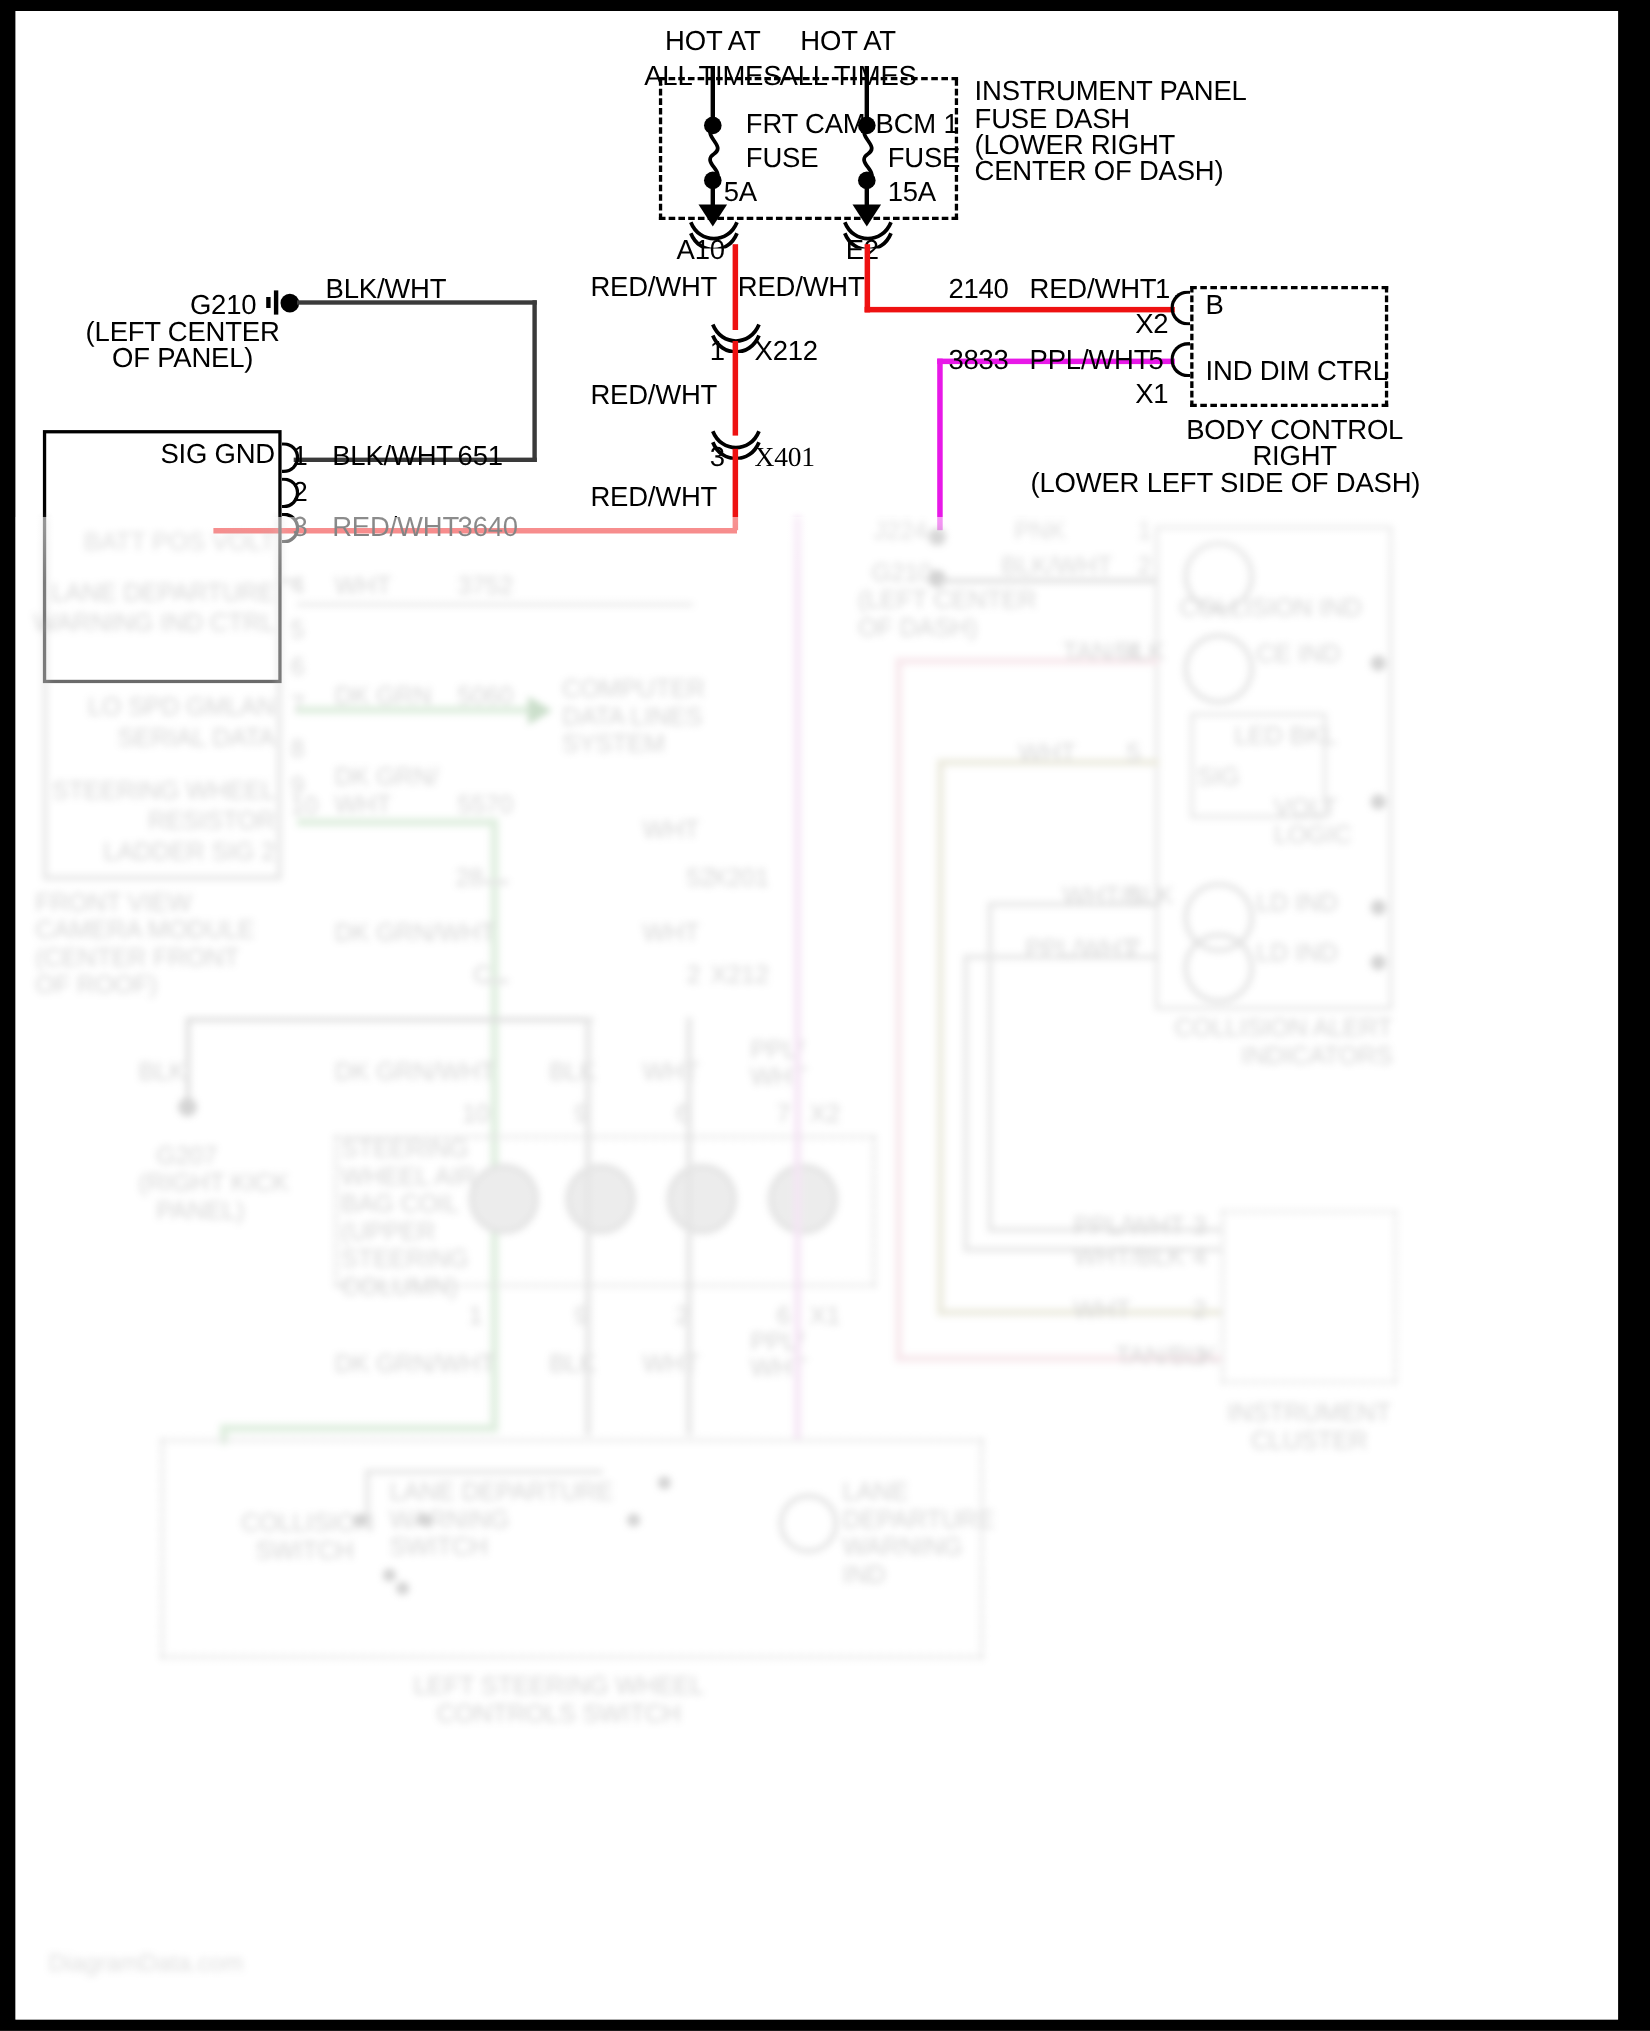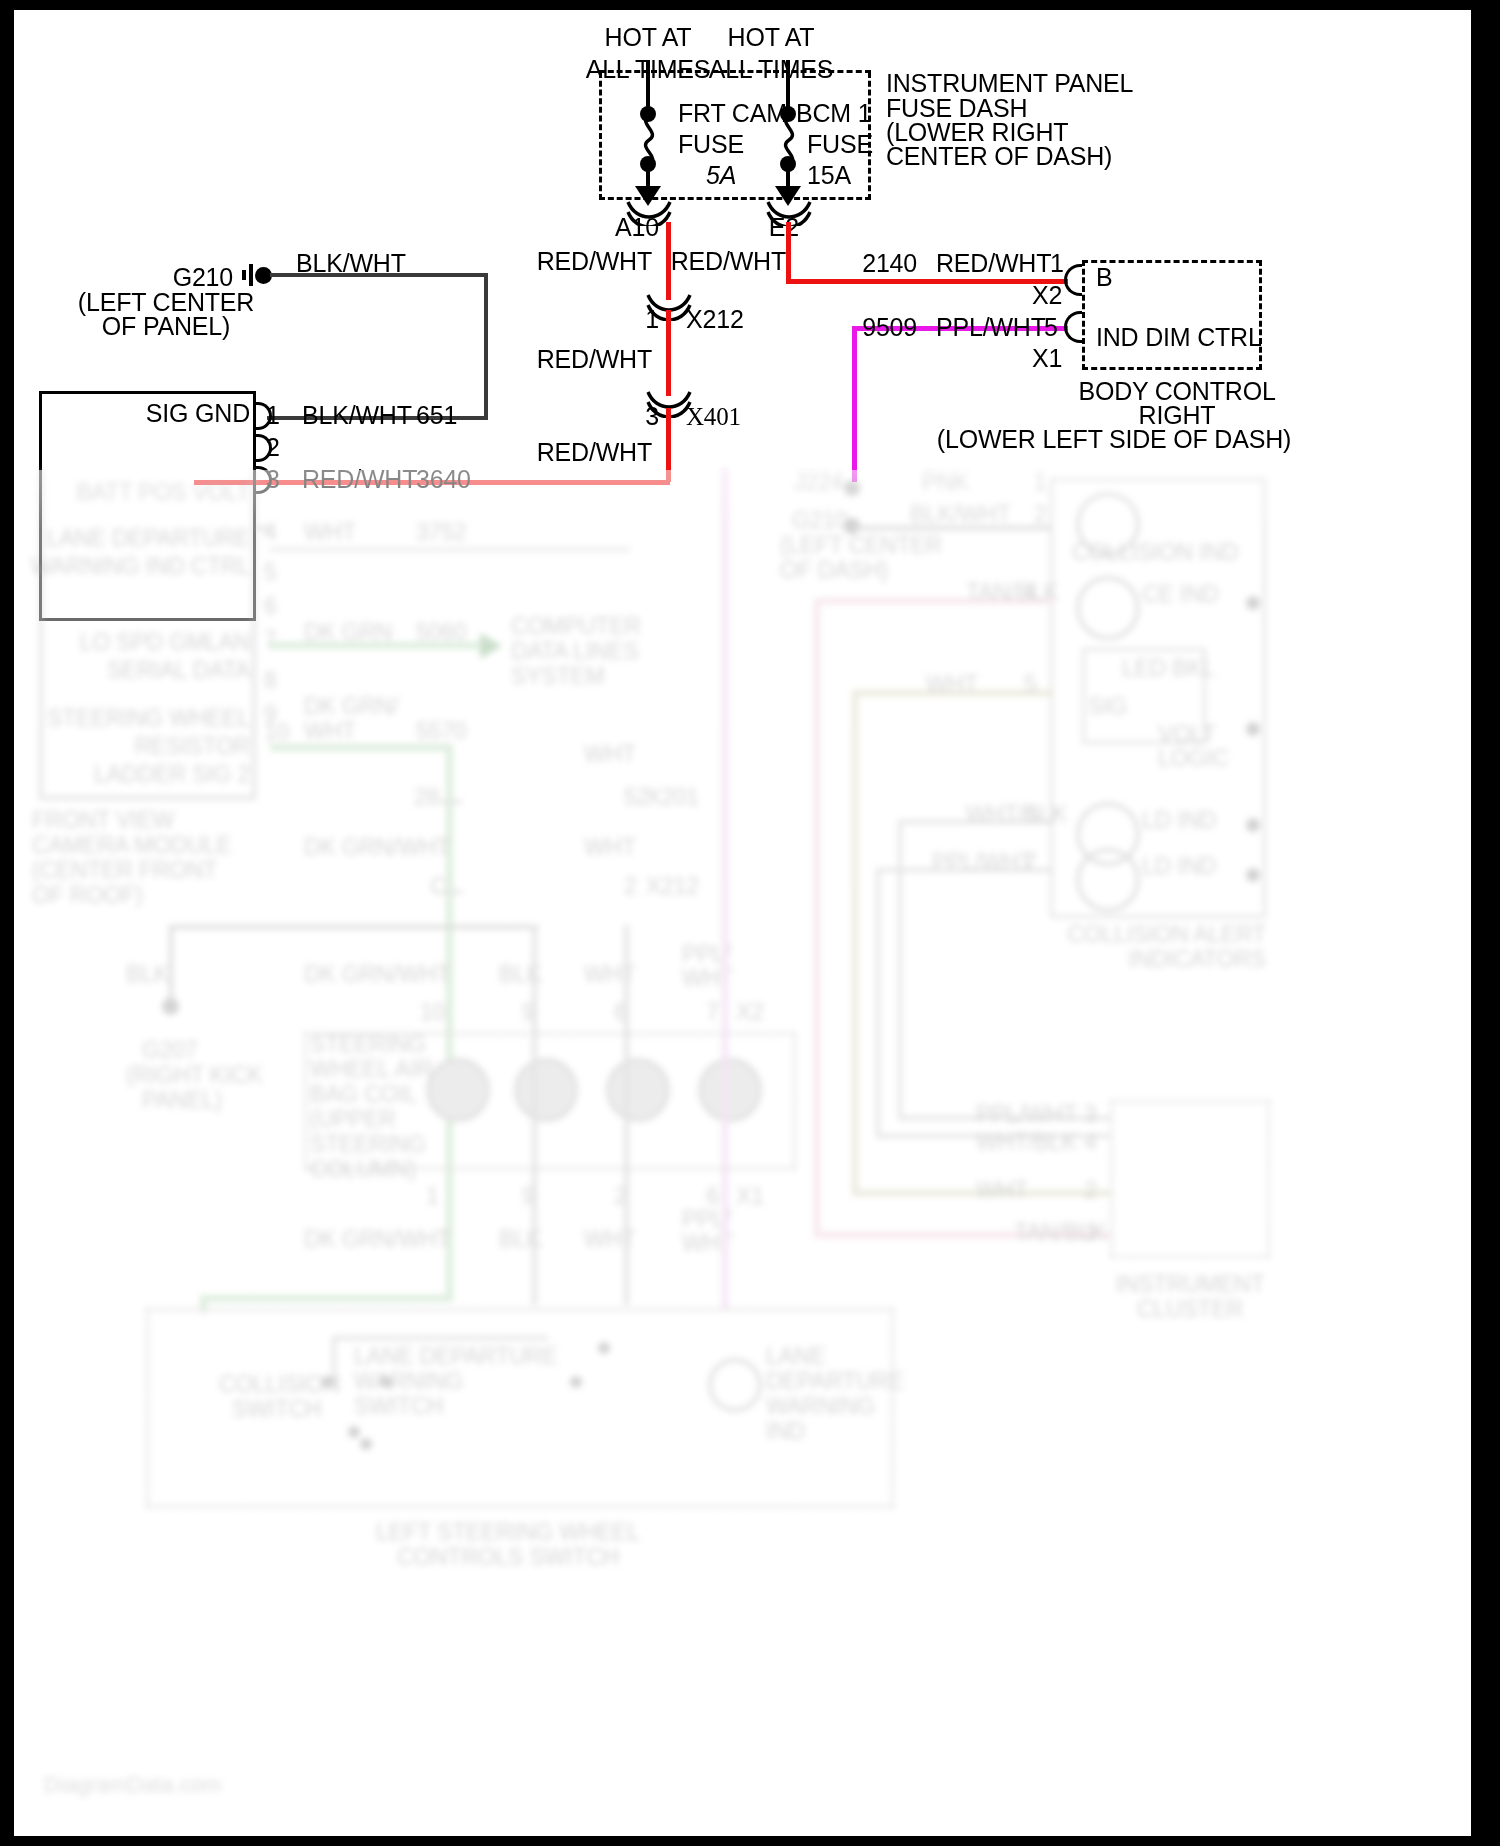--- a/index.html
+++ b/index.html
@@ -95,21 +95,21 @@
   <div class="wire v" style="left:632px;top:50px;width:4px;height:52px;background:#000;"></div>
   <div class="wire v" style="left:772px;top:50px;width:4px;height:52px;background:#000;"></div>
 
   <div class="dot" style="left:626px;top:96px;width:16px;height:16px;"></div>
   <svg class="fuse" style="left:621px;top:104px;width:28px;height:50px;" viewBox="0 0 28 50">
     <path d="M14 0 C 2 10, 26 18, 14 26 C 2 34, 26 42, 14 50" fill="none" stroke="#000" stroke-width="3.4"></path>
   </svg>
   <div class="dot" style="left:626px;top:146px;width:16px;height:16px;"></div>
   <div class="txt" style="left:664px;top:88px;">FRT CAM</div>
   <div class="txt" style="left:664px;top:119px;">FUSE</div>
-  <div class="txt" style="left:692px;top:150px;font-style:italic;">5A</div>
+  <div class="txt" style="left:644px;top:150px;">5A</div>
 
   <div class="dot" style="left:766px;top:96px;width:16px;height:16px;"></div>
   <svg class="fuse" style="left:761px;top:104px;width:28px;height:50px;" viewBox="0 0 28 50">
     <path d="M14 0 C 2 10, 26 18, 14 26 C 2 34, 26 42, 14 50" fill="none" stroke="#000" stroke-width="3.4"></path>
   </svg>
   <div class="dot" style="left:766px;top:146px;width:16px;height:16px;"></div>
   <div class="txt" style="left:782px;top:88px;">BCM 1</div>
   <div class="txt" style="left:793px;top:119px;">FUSE</div>
   <div class="txt" style="left:793px;top:150px;">15A</div>
 
@@ -162,21 +162,21 @@
   <div class="txt r" style="left:772px;top:236px;">RED/WHT</div>
   <div class="wire h red" style="left:772px;top:269px;width:282px;"></div>
   <div class="txt r" style="left:903px;top:238px;">2140</div>
   <div class="txt" style="left:922px;top:238px;">RED/WHT</div>
   <div class="txt" style="left:1036px;top:238px;">1</div>
   <div class="conn" style="left:1050px;top:254px;width:18px;height:32px;"></div>
   <div class="txt" style="left:1018px;top:270px;">X2</div>
 
   <div class="wire h mag" style="left:838px;top:316px;width:216px;"></div>
   <div class="wire v mag" style="left:838px;top:316px;height:156px;"></div>
-  <div class="txt r" style="left:903px;top:302px;">9509</div>
+  <div class="txt r" style="left:903px;top:302px;">3833</div>
   <div class="txt" style="left:922px;top:302px;">PPL/WHT</div>
   <div class="txt" style="left:1030px;top:302px;">5</div>
   <div class="conn" style="left:1050px;top:301px;width:18px;height:32px;"></div>
   <div class="txt" style="left:1018px;top:333px;">X1</div>
 
   <div class="dashbox" style="left:1068px;top:250px;width:180px;height:110px;"></div>
   <div class="txt" style="left:1082px;top:252px;">B</div>
   <div class="txt" style="left:1082px;top:312px;">IND DIM CTRL</div>
   <div class="txt c" style="left:1163px;top:366px;">BODY CONTROL</div>
   <div class="txt c" style="left:1163px;top:390px;">RIGHT</div>

